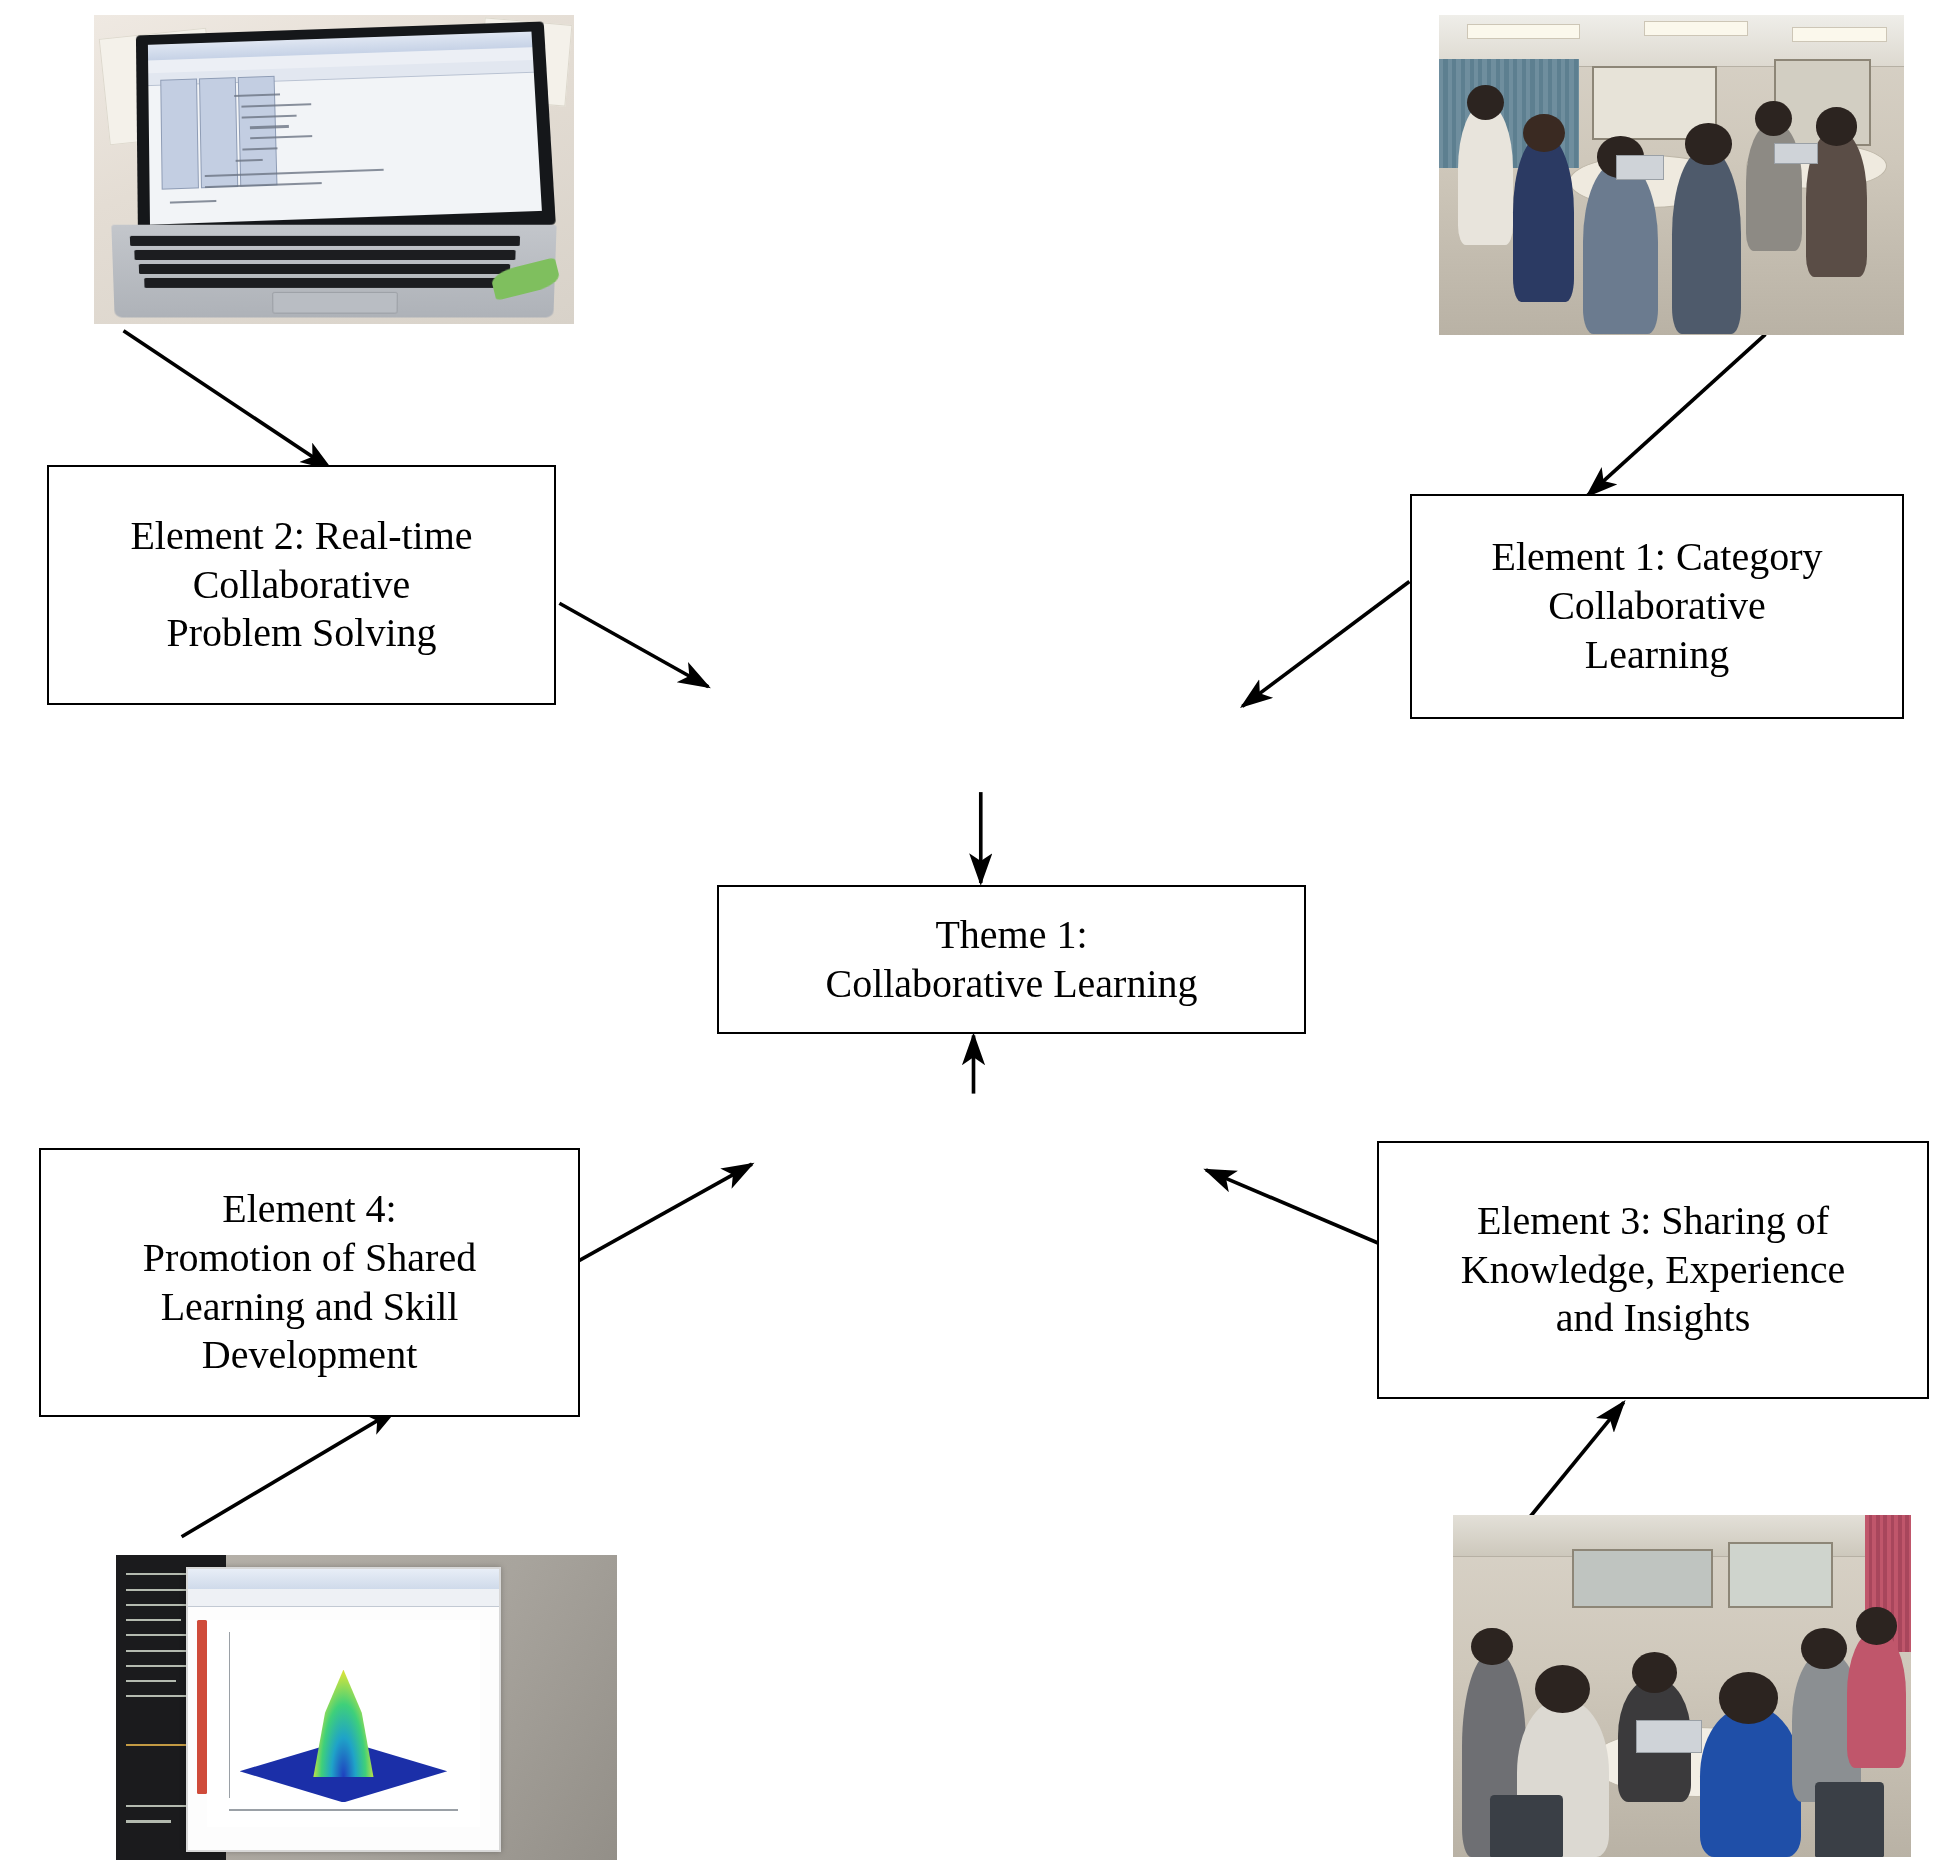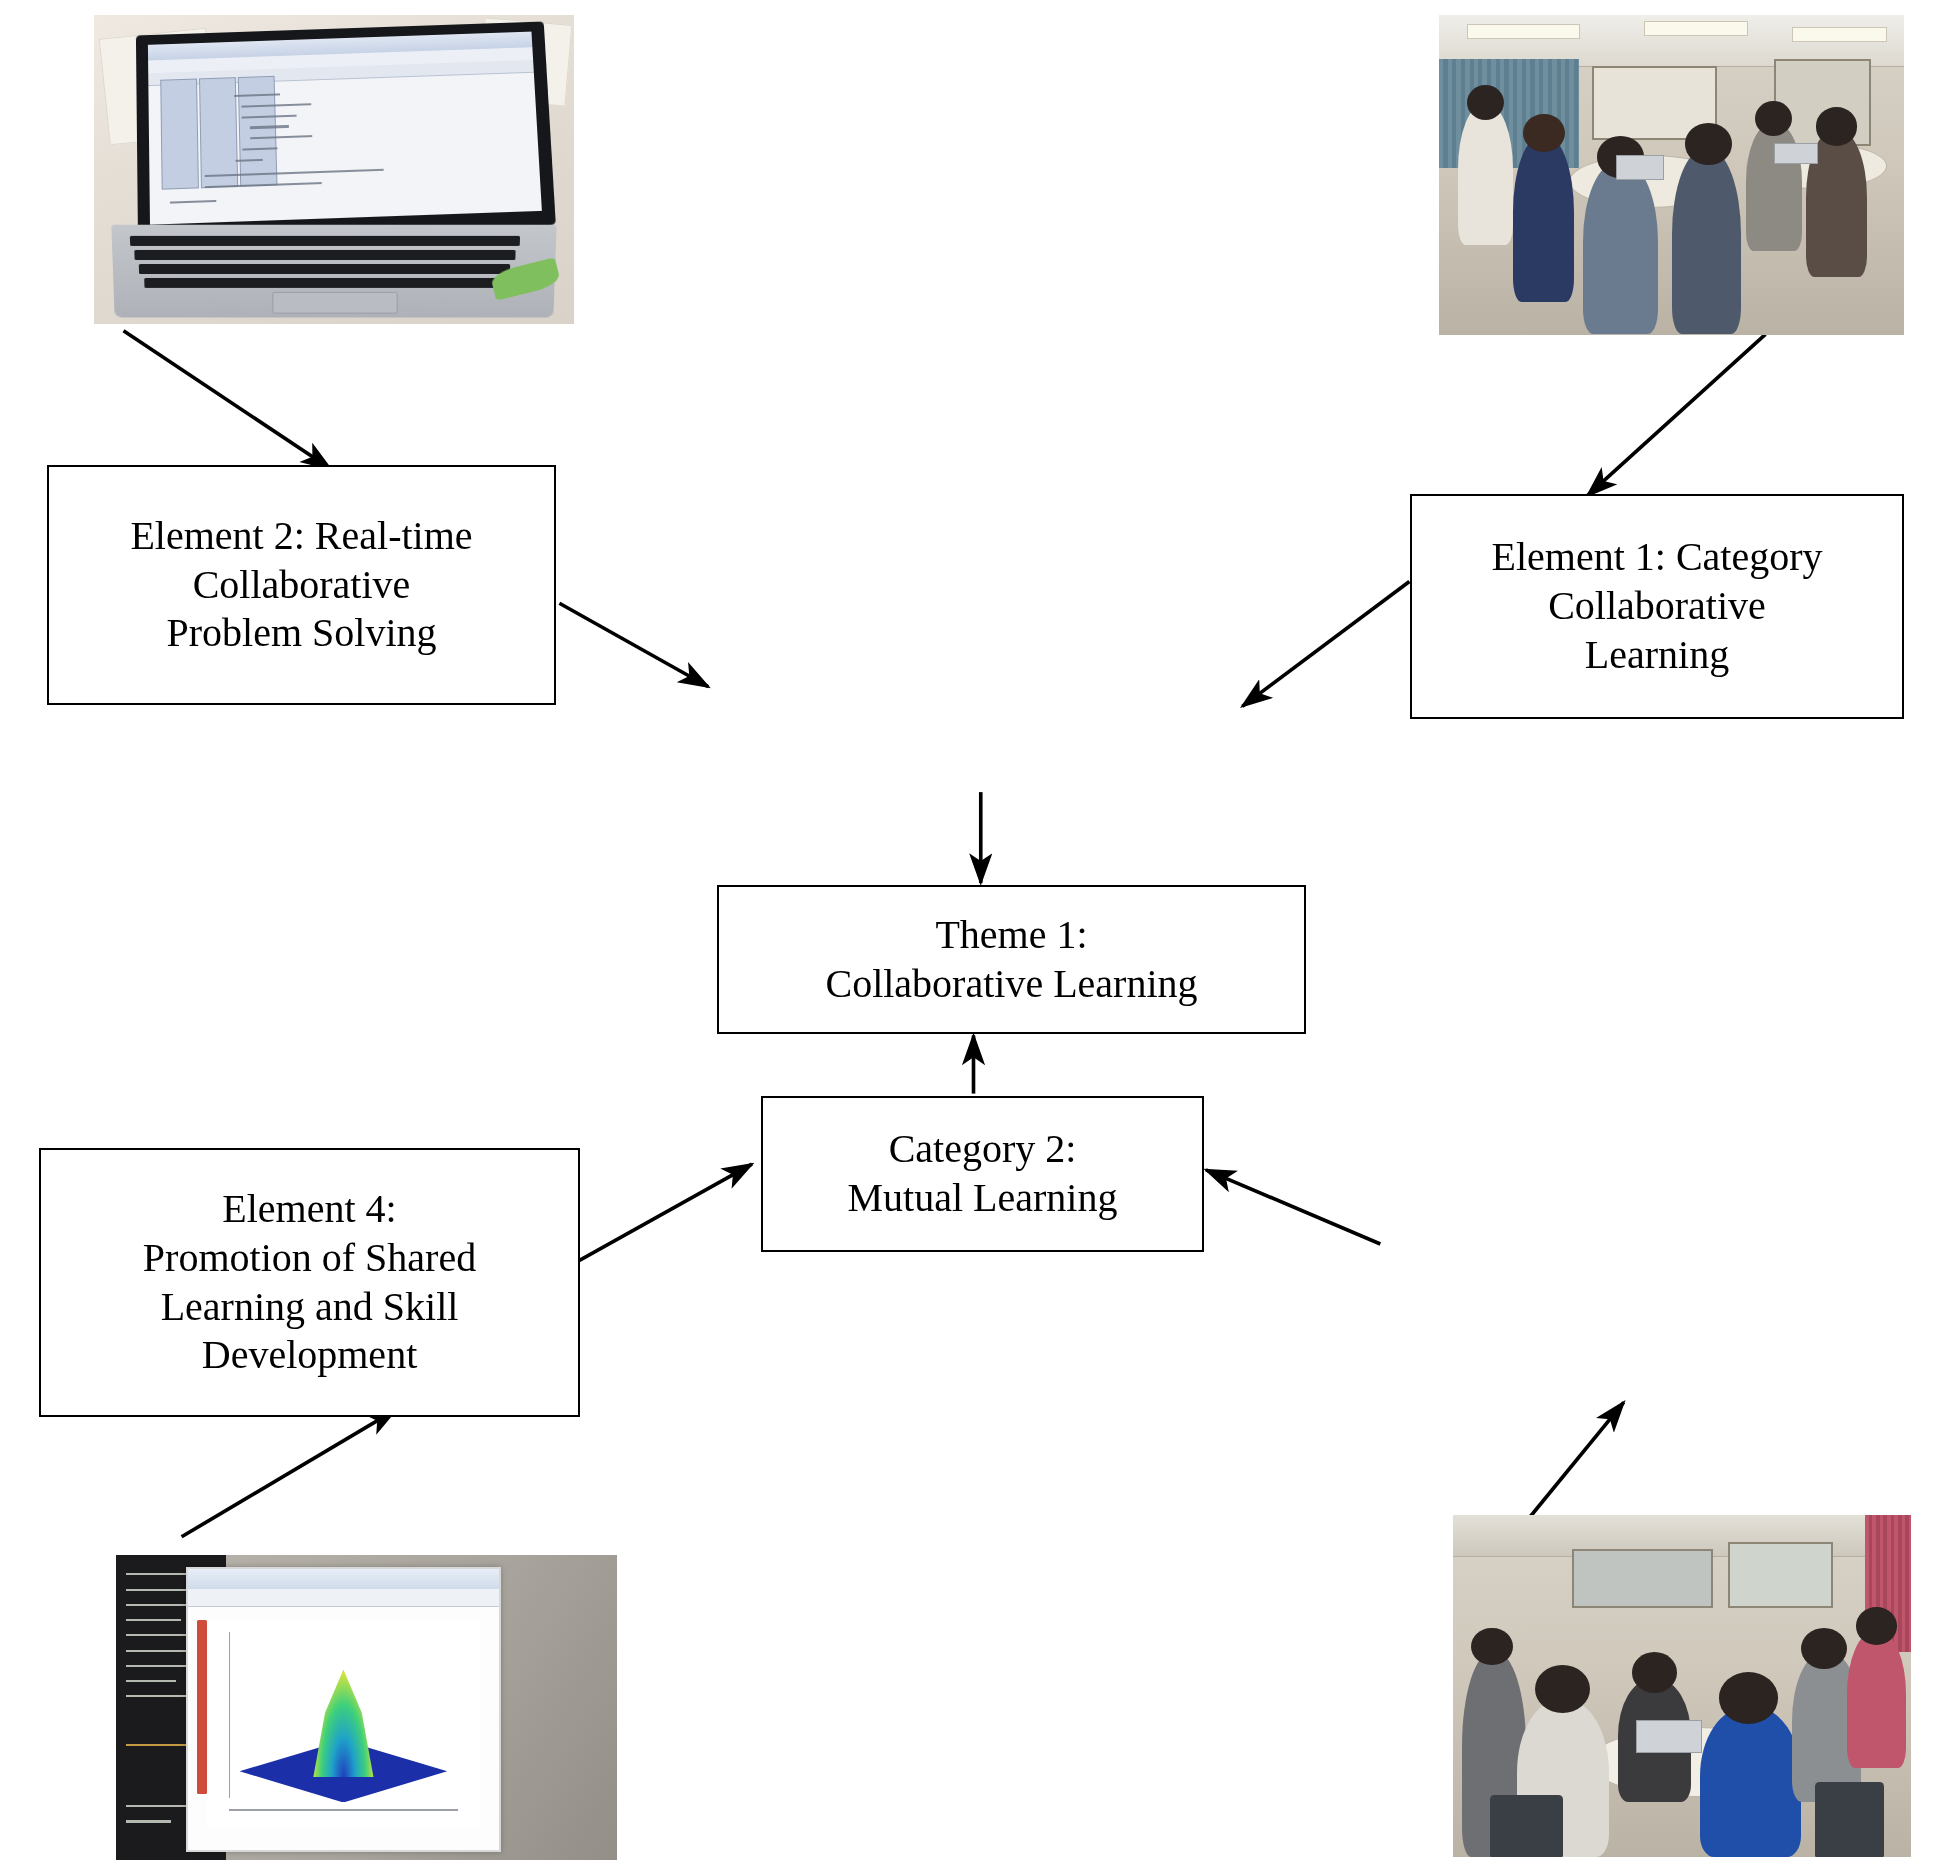--- a/index.html
+++ b/index.html
@@ -412,23 +412,24 @@
 Problem Solving</div>
 
   <div class="node" style="left:1410px; top:494px; width:494px; height:225px;">Element 1: Category
 Collaborative
 Learning</div>
 
 
   <div class="node" style="left:701px; top:885px; width:589px; height:149px;margin-left:16px;">Theme 1:
 Collaborative Learning</div>
 
-  <div class="node" style="left:761px; top:1096px; width:443px; height:156px;">Category 2:
-Mutual Learning</div>
 
   <div class="node" style="left:39px; top:1148px; width:541px; height:269px;">Element 4:
 Promotion of Shared
 Learning and Skill
 Development</div>
 
+  <div class="node" style="left:1377px; top:1141px; width:552px; height:258px;">Element 3: Sharing of
+Knowledge, Experience
+and Insights</div>
 
 </div>
 
 
 </body></html>

